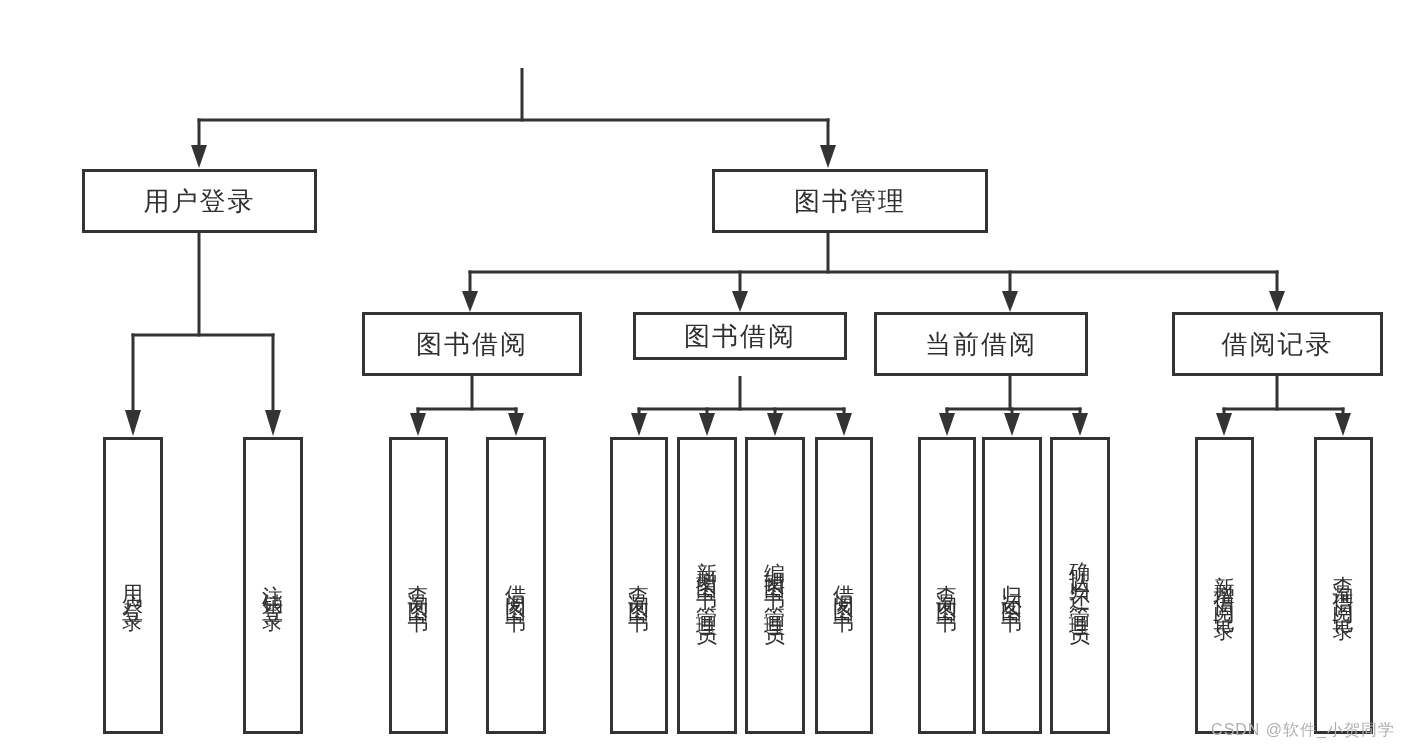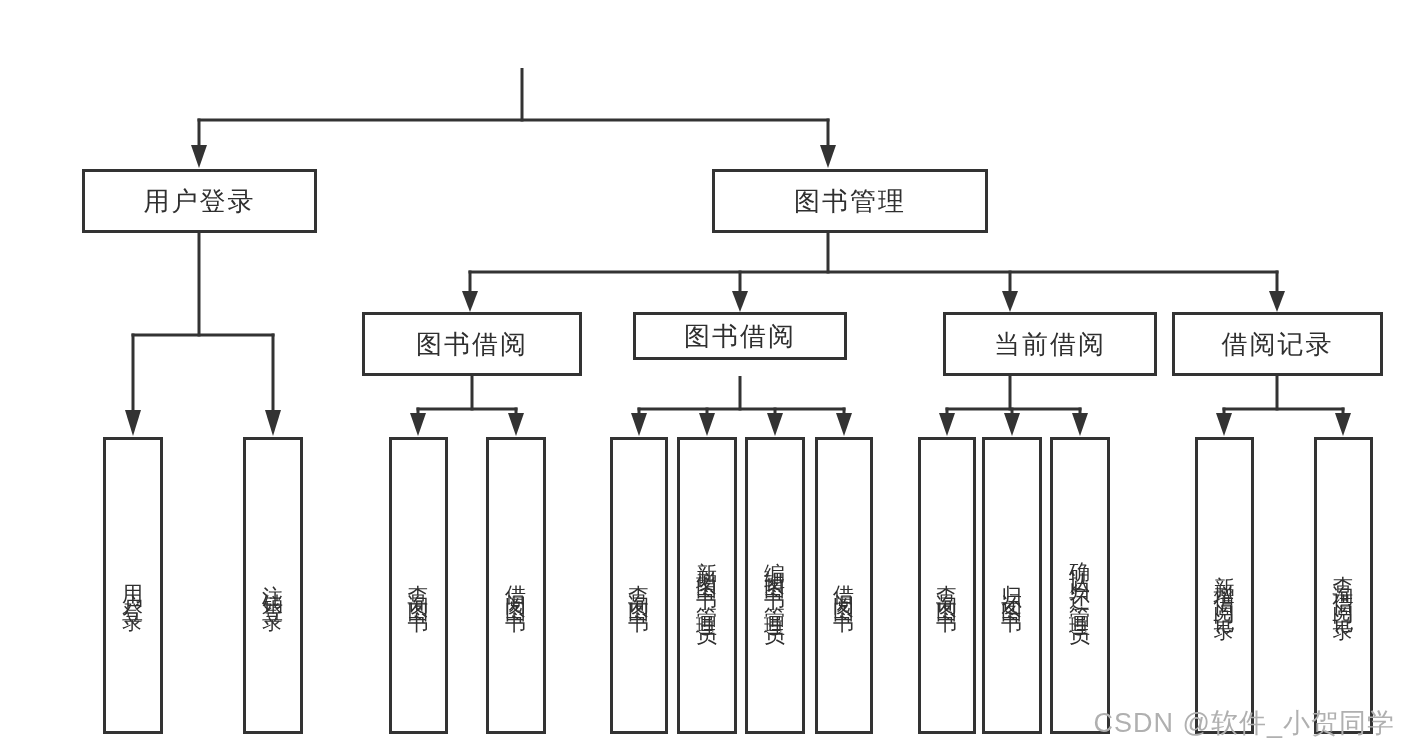--- a/index.html
+++ b/index.html
@@ -36,21 +36,21 @@
     writing-mode:vertical-rl;
     text-orientation:mixed;
     font-size:21px;
     letter-spacing:9px;
     line-height:1;
   }
   .watermark{
     position:absolute;
     right:10px;
     bottom:6px;
-    font-size:27px;
+    font-size:16px;
     color:var(--watermark);
     letter-spacing:1px;
     white-space:nowrap;
   }
 </style>
 </head>
 <body>
 
 <div class="stage">
 
@@ -134,21 +134,21 @@
   <div class="node" style="left:712px;top:169px;width:276px;height:64px">
     <span class="h-label">图书管理</span>
   </div>
 
   <div class="node" style="left:362px;top:312px;width:220px;height:64px">
     <span class="h-label">图书借阅</span>
   </div>
   <div class="node" style="left:633px;top:312px;width:214px;height:48px">
     <span class="h-label">图书借阅</span>
   </div>
-  <div class="node" style="left:943px;top:312px;width:214px;height:64px">
+  <div class="node" style="left:874px;top:312px;width:214px;height:64px">
     <span class="h-label">当前借阅</span>
   </div>
   <div class="node" style="left:1172px;top:312px;width:211px;height:64px">
     <span class="h-label">借阅记录</span>
   </div>
 
   <div class="node leaf" style="left:103px;top:437px;width:60px;height:297px">用户登录</div>
   <div class="node leaf" style="left:243px;top:437px;width:60px;height:297px">注销登录</div>
 
   <div class="node leaf" style="left:389px;top:437px;width:59px;height:297px">查询图书</div>

